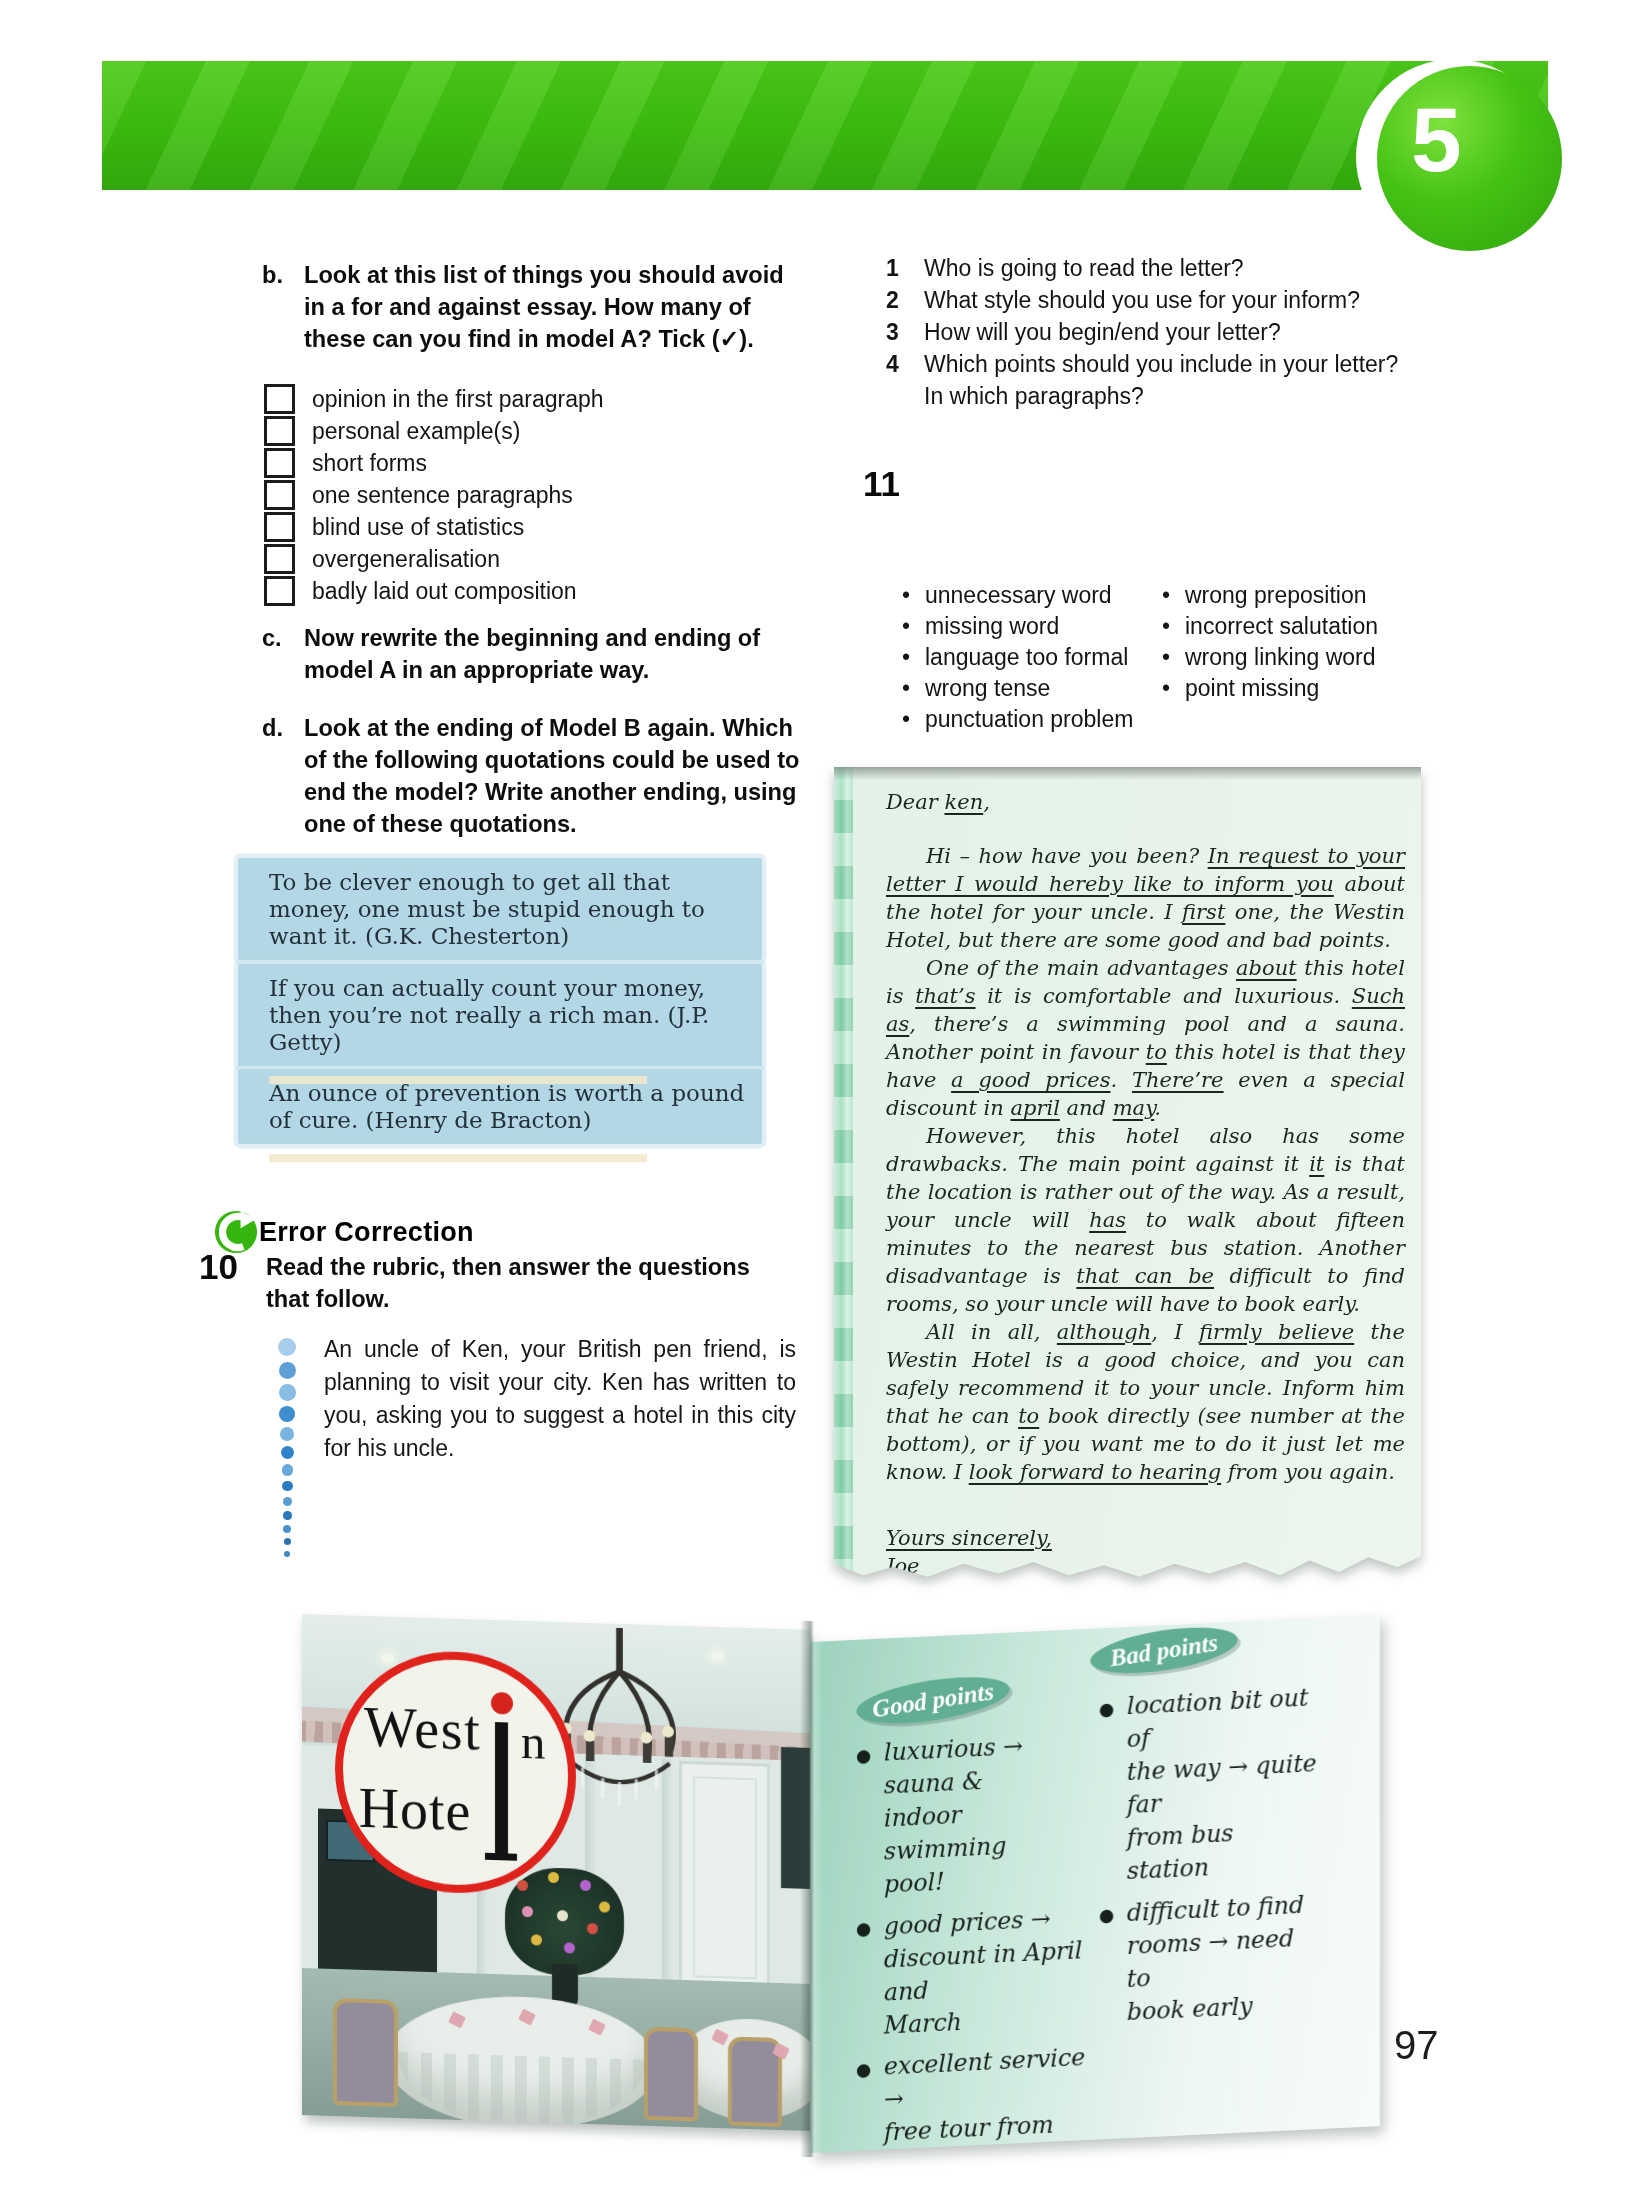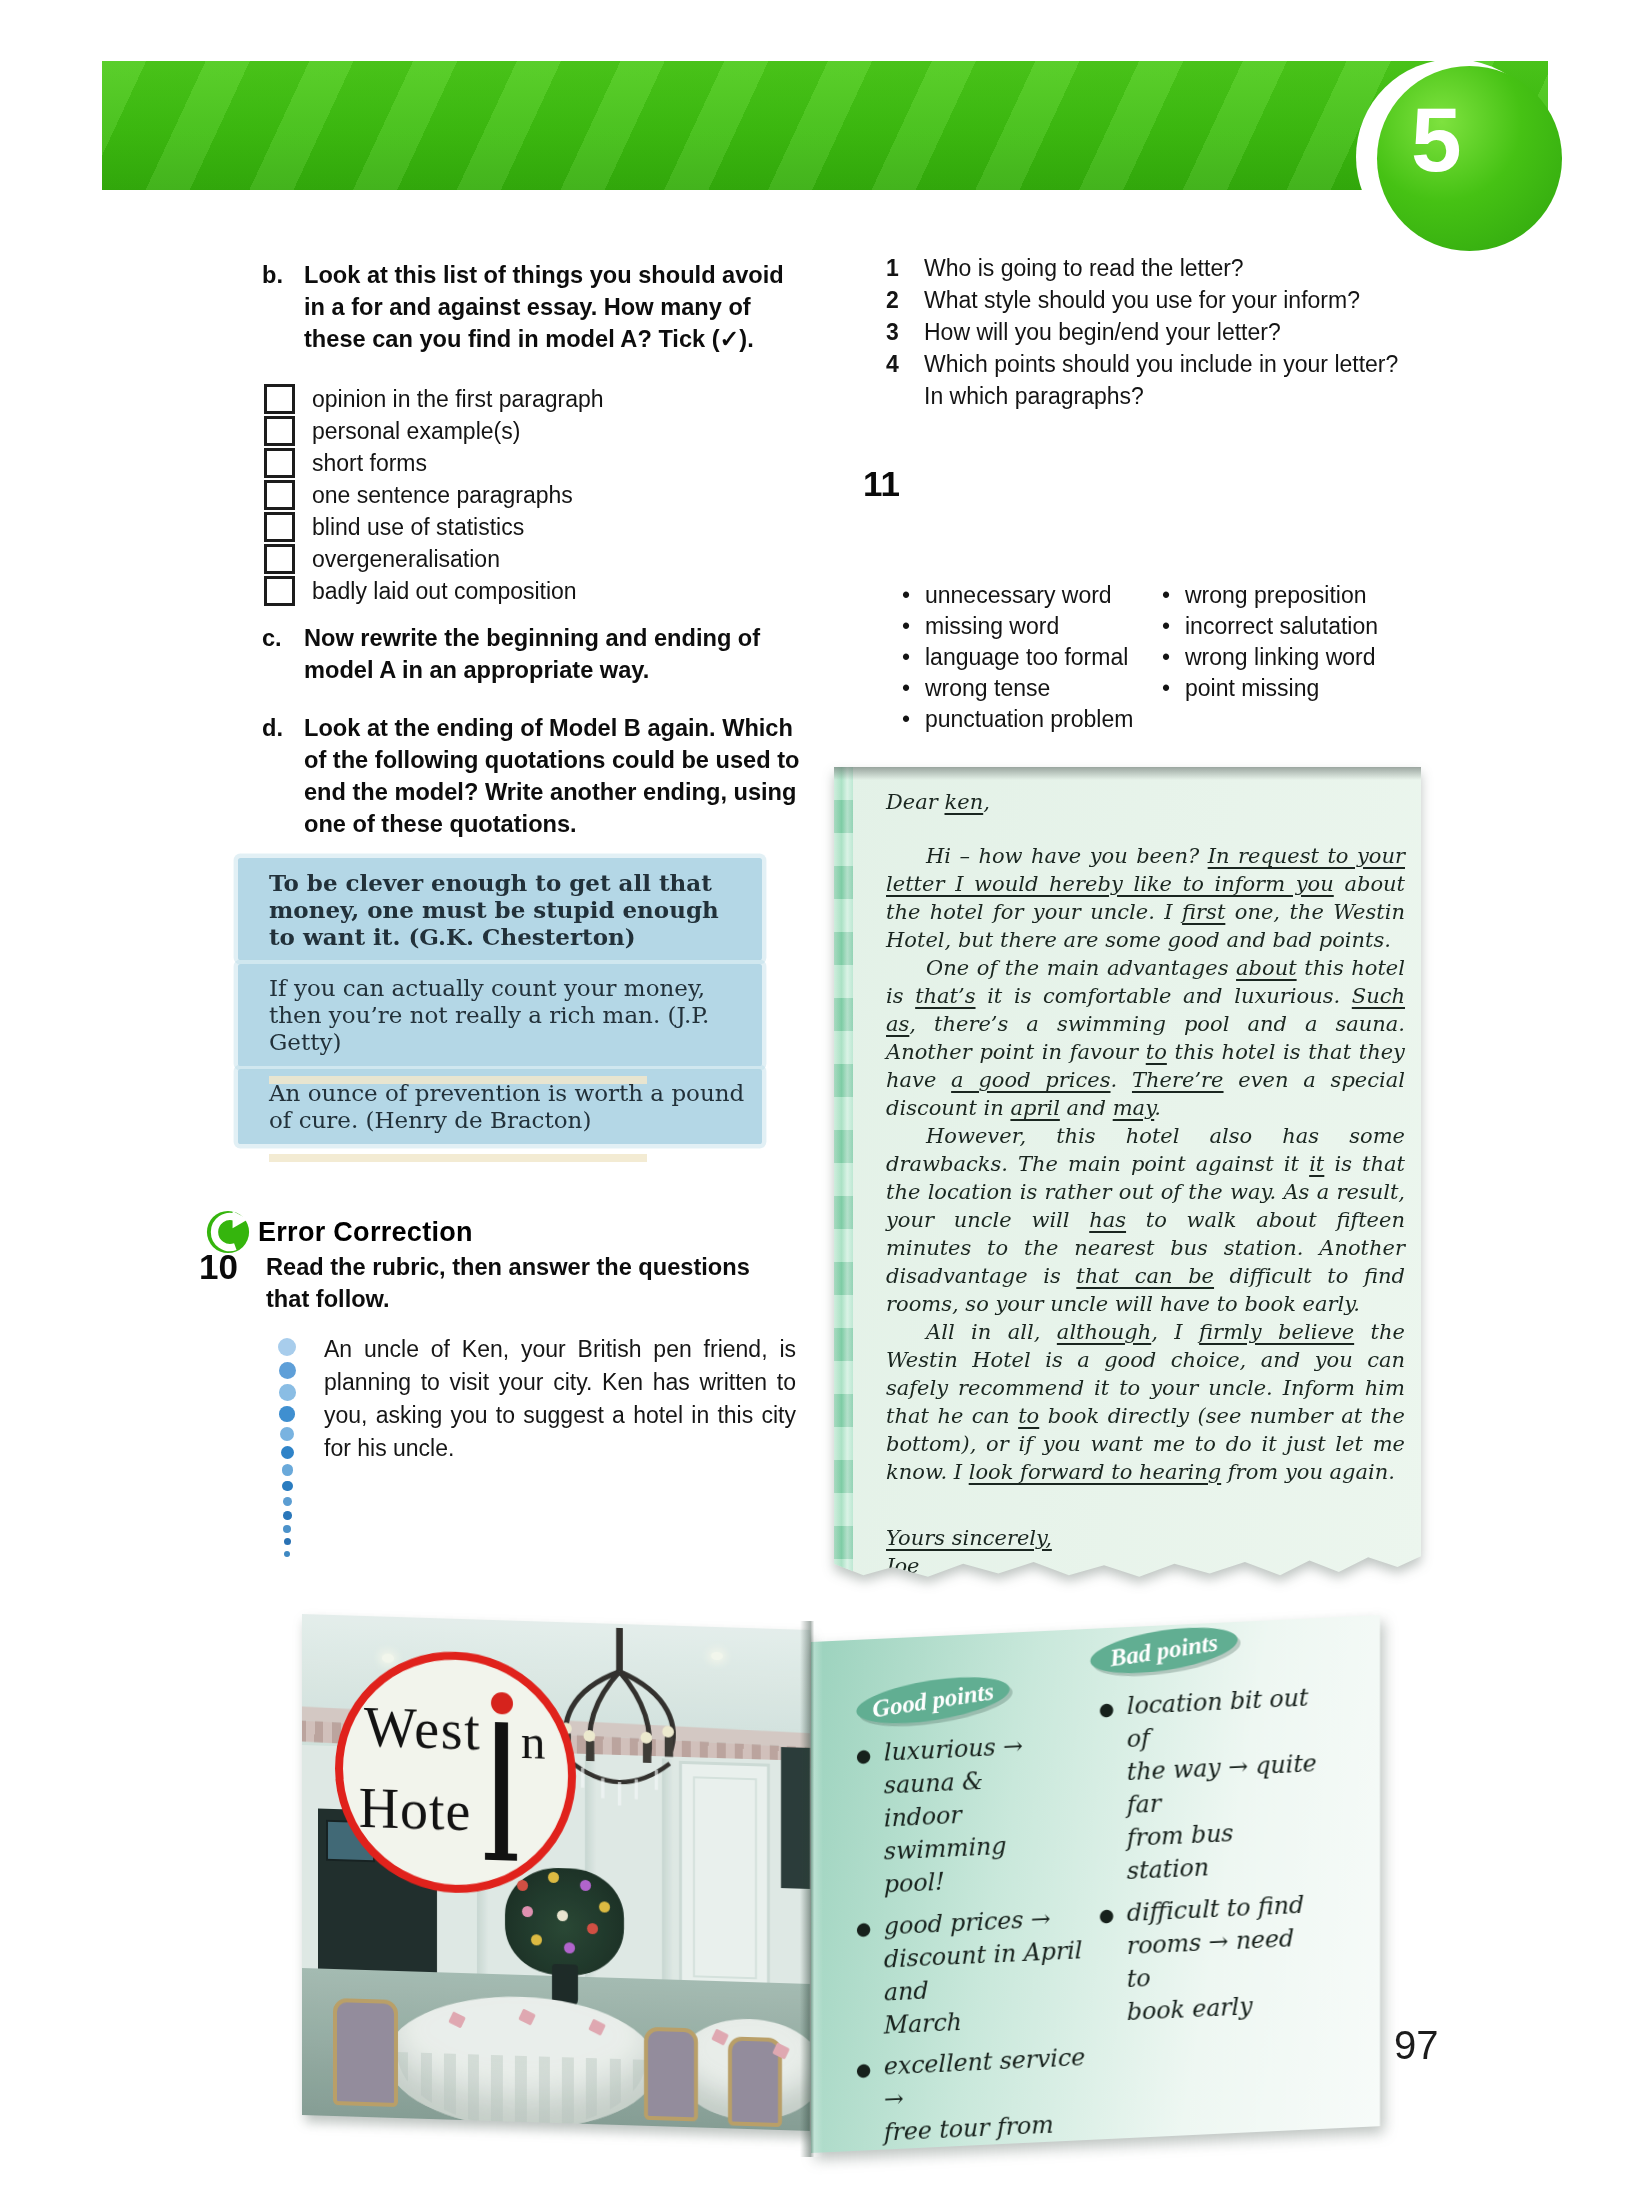--- a/index.html
+++ b/index.html
@@ -29,21 +29,21 @@
   .chk-label{font-size:23px;color:#141414;}
 
   
   .quote{position:absolute;left:238px;width:524px;min-height:68px;background:#b4d7e6;
          padding:10.5px 17.5px 10.5px 31px;box-sizing:border-box;border-radius:2.6px;
          font-family:"DejaVu Serif",serif;font-size:23px;line-height:27px;color:#22313a;
          box-shadow:0 0 0 4.4px rgba(180,215,230,.38);}
   .quote::after{content:"";position:absolute;left:6%;bottom:-17.5px;width:72%;height:7.9px;background:#f1e7cb;opacity:.85;}
 
   
-  .err-head{position:absolute;left:206px;top:1210px;display:flex;align-items:center;gap:8px;}
+  .err-head{position:absolute;left:214px;top:1210px;display:flex;align-items:center;gap:1px;}
   .err-head .txt{font-size:27px;font-weight:700;color:#000;letter-spacing:0.3px;}
 
   
   .exnum{position:absolute;font-size:35px;font-weight:700;color:#0a0a0a;line-height:1;}
   .extext{position:absolute;}
 
   
   .rubric{position:absolute;left:273px;top:1333px;width:524px;}
   .dotcol{position:absolute;left:5.2px;top:5.2px;display:flex;flex-direction:column;align-items:center;gap:5.2px;}
   .dotcol span{border-radius:50%;display:block;}
@@ -198,21 +198,21 @@
   <div class="item instr" style="left:262px;top:622px;width:542px;">
     <span class="lbl">c.</span>
     <span>Now rewrite the beginning and ending of model A in an appropriate way.</span>
   </div>
 
   <div class="item instr" style="left:262px;top:712px;width:542px;">
     <span class="lbl">d.</span>
     <span>Look at the ending of Model B again. Which of the following quotations could be used to end the model? Write another ending, using one of these quotations.</span>
   </div>
 
-  <div class="quote" style="top:858px;font-weight:bold;">To be clever enough to get all that money, one must be stupid enough to want it. (G.K. Chesterton)</div>
+  <div class="quote" style="top:858px;">To be clever enough to get all that money, one must be stupid enough to want it. (G.K. Chesterton)</div>
   <div class="quote" style="top:1069px;">An ounce of prevention is worth a pound of cure. (Henry de Bracton)</div>
   <div class="quote" style="top:964px;">If you can actually count your money, then you’re not really a rich man. (J.P. Getty)</div>
 
   <div class="err-head">
     <span style="display:inline-block;width:44px;height:44px;">
       <svg width="44" height="44" viewBox="0 0 48 48">
         <circle cx="24" cy="24" r="23" fill="#35b50d"></circle>
         <path d="M32 8 A17 17 0 1 0 32 40" stroke="#ffffff" stroke-width="8" fill="none"></path>
         <polygon points="29,1 46,10 29,20" fill="#ffffff"></polygon>
       </svg>

